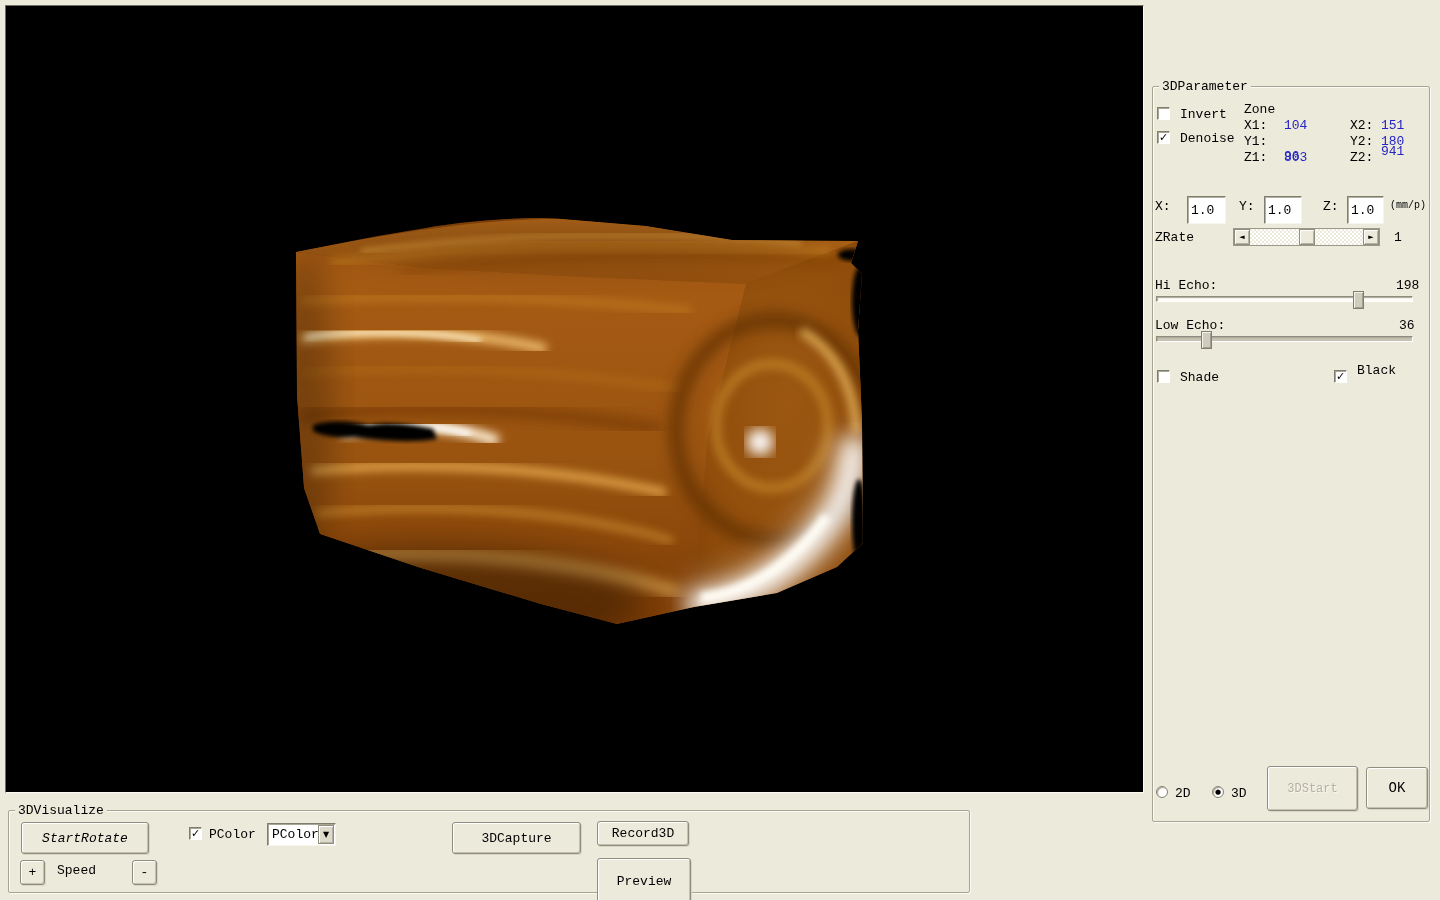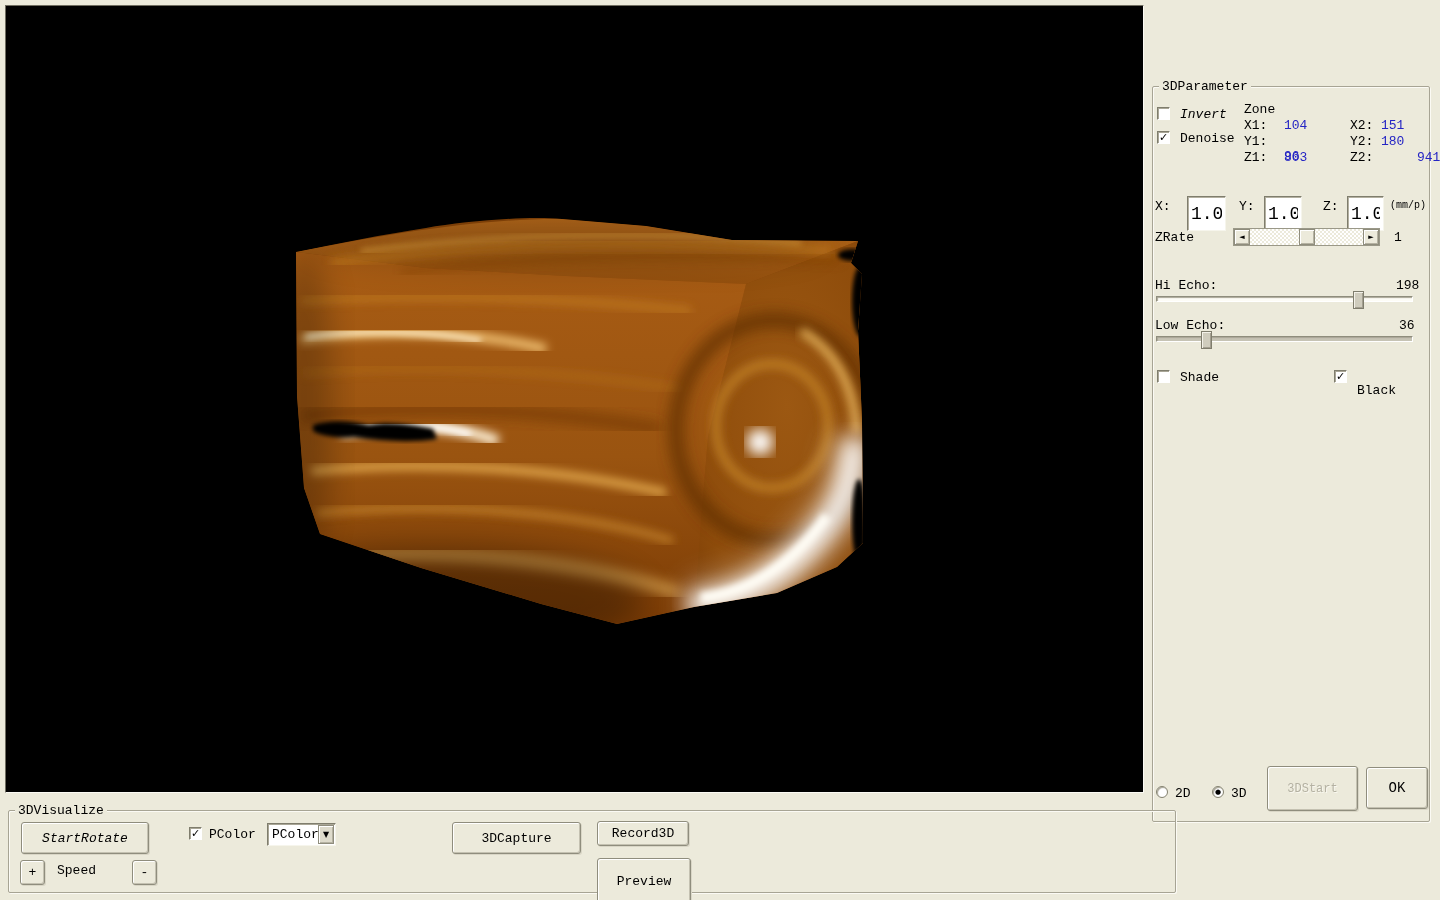--- a/index.html
+++ b/index.html
@@ -57,24 +57,24 @@
     position:absolute; width:12px; height:12px; background:#fff;
     border:1px solid #83816f; border-radius:50%;
     box-shadow: inset 1px 1px 1px #a9a696;
     font-family:"DejaVu Sans", sans-serif;
     font-size:7px; line-height:11px; text-align:center;
     cursor:pointer;
   }
 
   
   .txt {
-    position:absolute; height:35px; background:#fff;
+    position:absolute; height:28px; background:#fff;
     border:1px solid #7f7d6d; border-right-color:#f6f5ec; border-bottom-color:#f6f5ec;
     box-shadow: inset 1px 1px 0 #b4b1a1;
-    font-family:"Liberation Mono", monospace; font-size:18px; padding:1px 3px;
+    font-family:"Liberation Mono", monospace; font-size:13px; padding:1px 3px;
     color:#000;
   }
 
   
   .strack {
     position:absolute; height:6px; background:#fdfcf6;
     border:1px solid #8f8d7d; border-right-color:#fff; border-bottom-color:#fff;
     box-shadow: inset 1px 1px 1px #a9a696;
     cursor:pointer;
   }
@@ -210,37 +210,37 @@
       <ellipse cx="846" cy="249" rx="14" ry="6" fill="#000" filter="url(#b2)"></ellipse>
     </g>
   </svg>
 </div>
 
 <div class="groupbox" style="left:1152px; top:86px; width:278px; height:736px;padding-left:20px;">
   <span class="gb-title">3DParameter</span>
 </div>
 
 <span class="cb" style="left:1157px; top:107px;"><span></span></span>
-<span class="lbl" style="left:1180px; top:108px;font-style:italic;">Invert</span>
+<span class="lbl" style="left:1180px; top:108px;">Invert</span>
 <span class="cb" style="left:1157px; top:131px;"><span>✓</span></span>
 <span class="lbl" style="left:1180px; top:132px;">Denoise</span>
 
 <span class="lbl" style="left:1244px; top:103px;">Zone</span>
 <span class="lbl" style="left:1244px; top:119px;">X1:</span>
 <span class="lbl blue" style="left:1284px; top:119px;">104</span>
 <span class="lbl" style="left:1350px; top:119px;">X2:</span>
 <span class="lbl blue" style="left:1381px; top:119px;">151</span>
 <span class="lbl" style="left:1244px; top:135px;">Y1:</span>
 <span class="lbl blue" style="left:1284px; top:150px;">96</span>
 <span class="lbl" style="left:1350px; top:135px;">Y2:</span>
 <span class="lbl blue" style="left:1381px; top:135px;">180</span>
 <span class="lbl" style="left:1244px; top:151px;">Z1:</span>
 <span class="lbl blue" style="left:1284px; top:151px;">803</span>
 <span class="lbl" style="left:1350px; top:151px;">Z2:</span>
-<span class="lbl blue" style="left:1381px; top:151px;margin-left:36px;">941</span>
+<span class="lbl blue" style="left:1381px; top:145px;">941</span>
 
 <span class="lbl" style="left:1155px; top:200px;">X:</span>
 <input class="txt" style="left: 1187px; top: 196px; width: 39px;" value="1.0">
 <span class="lbl" style="left:1239px; top:200px;">Y:</span>
 <input class="txt" style="left: 1264px; top: 196px; width: 38px;" value="1.0">
 <span class="lbl" style="left:1323px; top:200px;">Z:</span>
 <input class="txt" style="left: 1347px; top: 196px; width: 37px;" value="1.0">
 <span class="lbl small" style="left:1390px; top:199px;">(mm/p)</span>
 
 <span class="lbl" style="left:1155px; top:231px;">ZRate</span>
@@ -257,30 +257,30 @@
 <div class="sthumb" style="left:1353px; top:291px;"></div>
 
 <span class="lbl" style="left:1155px; top:319px;">Low Echo:</span>
 <span class="lbl" style="left:1399px; top:319px;">36</span>
 <div class="strack grey" style="left:1156px; top:336px; width:257px;"></div>
 <div class="sthumb" style="left:1201px; top:331px;"></div>
 
 <span class="cb" style="left:1157px; top:370px;"><span></span></span>
 <span class="lbl" style="left:1180px; top:371px;">Shade</span>
 <span class="cb" style="left:1334px; top:370px;"><span>✓</span></span>
-<span class="lbl" style="left:1357px; top:384px;">Black</span>
+<span class="lbl" style="left:1357px; top:364px;">Black</span>
 
 <span class="radio" style="left:1156px; top:786px;"><span></span></span>
 <span class="lbl" style="left:1175px; top:787px;">2D</span>
 <span class="radio" style="left:1212px; top:786px;"><span>●</span></span>
 <span class="lbl" style="left:1231px; top:787px;">3D</span>
 <div class="btn disabled" style="left:1267px; top:766px; width:91px; height:45px; font-size:12px;">3DStart</div>
 <div class="btn" style="left:1366px; top:767px; width:62px; height:42px; font-size:14px;">OK</div>
 
-<div class="groupbox" style="left:8px; top:810px; width:1168px; height:83px;">
+<div class="groupbox" style="left:8px; top:810px; width:962px; height:83px;">
   <span class="gb-title">3DVisualize</span>
 </div>
 
 <div class="btn" style="left:21px; top:822px; width:128px; height:32px;font-style:italic;">StartRotate</div>
 
 <span class="cb" style="left:189px; top:827px;"><span>✓</span></span>
 <span class="lbl" style="left:209px; top:828px;">PColor</span>
 
 <div class="combo" style="left:267px; top:823px; width:69px;">
   <span class="combo-text">PColor</span>

